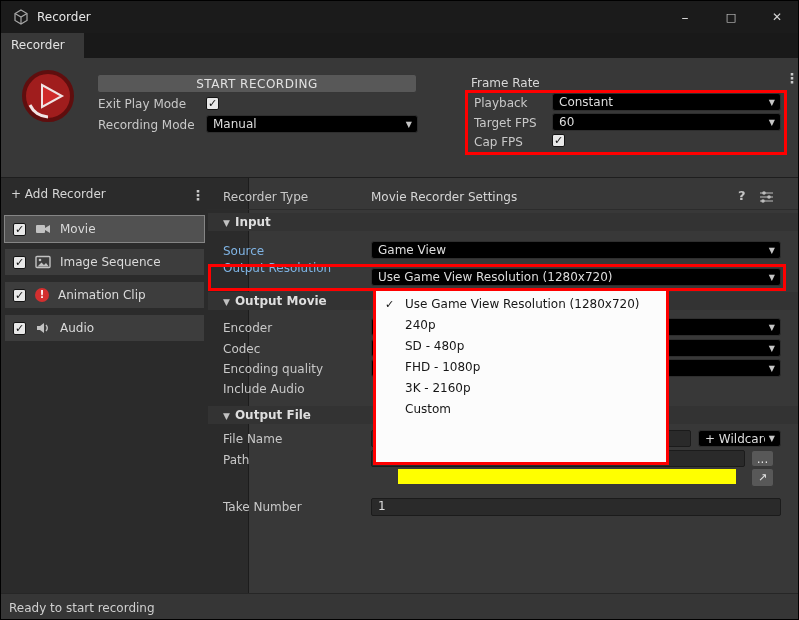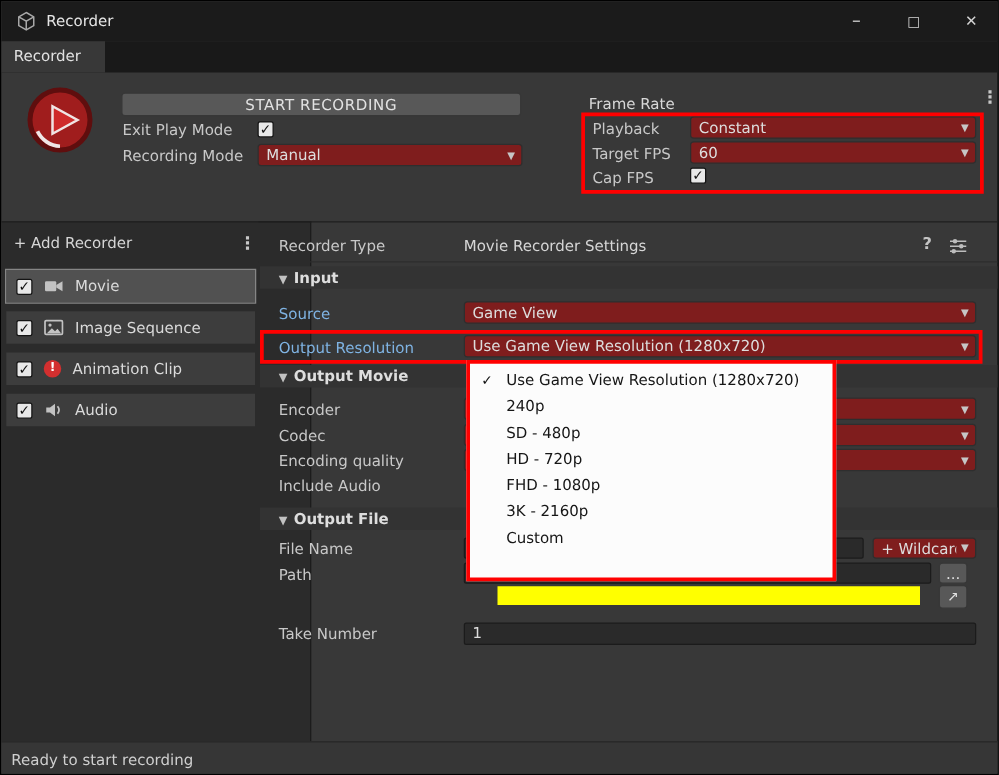--- a/index.html
+++ b/index.html
@@ -15,21 +15,21 @@
   .app-icon { position:absolute; left:12px; top:8px; width:16px; height:16px; }
   .app-title { position:absolute; left:36px; top:9px; font-size:12px; color:#e6e6e6; }
   .win-btn { position:absolute; top:0; width:46px; height:32px; display:flex; align-items:center; justify-content:center; color:#d4d4d4; }
   
   .tabbar { position:absolute; left:0; top:32px; width:799px; height:25px; background:#191919; }
   .tab { position:absolute; left:0; top:0; width:83px; height:25px; background:#383838; color:#e2e2e2; line-height:25px; padding-left:10px; font-size:12px; }
   .kebab { position:absolute; color:#c8c8c8; font-size:14px; font-weight:bold; line-height:14px; }
   
   .lbl { position:absolute; font-size:12px; color:#c8c8c8; white-space:nowrap; }
   .lbl.blue { color:#7fb3e3; }
-  .dd { position:absolute; height:18px; background:#7f1d1d; border:1px solid #2e2e2e; border-radius:3px; display:flex; align-items:center; padding:0 5px 0 6px; }
+  .dd { position:absolute; height:18px; background:#000000; border:1px solid #2e2e2e; border-radius:3px; display:flex; align-items:center; padding:0 5px 0 6px; }
   .ddt { flex:1; font-size:12px; color:#dddddd; white-space:nowrap; overflow:hidden; }
   .dda { color:#c6c6c6; font-size:8px; margin-left:4px; }
   .cb { position:absolute; width:13px; height:13px; background:#e8e8e8; border:1px solid #141414; border-radius:2px; text-align:center; }
   .cb .ck { color:#111; font-size:11px; line-height:12px; font-weight:bold; display:block; }
   .cb.inrow { position:static; flex:0 0 13px; }
   .tfield { position:absolute; height:17px; background:#2a2a2a; border:1px solid #1b1b1b; border-radius:2px; color:#dddddd; font-size:12px; line-height:15px; padding:0 6px; white-space:nowrap; overflow:hidden; }
   .btn { position:absolute; background:#585858; border:1px solid #373737; border-radius:3px; color:#e2e2e2; font-size:12px; display:flex; align-items:center; justify-content:center; }
   .fold { position:absolute; font-weight:bold; color:#dedede; font-size:12px; white-space:nowrap; }
   .fold .tri { font-size:9px; color:#c2c2c2; margin-right:5px; }
   .band { position:absolute; left:207px; width:592px; height:18px; background:#333333; }
@@ -198,21 +198,21 @@
   <div class="band" style="top:212px;"></div>
   <span class="fold" style="left:222px; top:214px;"><span class="tri">▼</span><span>Input</span></span>
 
   <span class="lbl blue" style="left:222px; top:243px;">Source</span>
   <div class="dd" style="left:370px; top:240px; width:410px;">
     <span class="ddt">Game View</span>
     <span class="dda">▼</span>
   </div>
 
   <div class="redbox" style="left:207px; top:263px; width:578px; height:27px;"></div>
-  <span class="lbl blue" style="left:222px; top:270px;">Output Resolution</span>
+  <span class="lbl blue" style="left:222px; top:260px;">Output Resolution</span>
   <div class="dd" style="left:370px; top:267px; width:410px;">
     <span class="ddt">Use Game View Resolution (1280x720)</span>
     <span class="dda">▼</span>
   </div>
 
   <div class="band" style="top:291px;"></div>
   <span class="fold" style="left:222px; top:293px;"><span class="tri">▼</span><span>Output Movie</span></span>
 
   <span class="lbl" style="left:222px; top:320px;">Encoder</span>
   <div class="dd" style="left:370px; top:317px; width:410px;">
@@ -258,21 +258,20 @@
   <span class="lbl" style="left:222px; top:499px;">Take Number</span>
   <div class="tfield" style="left:370px; top:497px; width:410px; height:18px;"><span>1</span></div>
 
   <div class="menu">
     <div class="mitem">
       <span class="mcheck">✓</span>
       <span>Use Game View Resolution (1280x720)</span>
     </div>
     <div class="mitem"><span>240p</span></div>
     <div class="mitem"><span>SD - 480p</span></div>
-    <div class="mitem"><span>HD - 720p</span></div>
     <div class="mitem"><span>FHD - 1080p</span></div>
     <div class="mitem"><span>3K - 2160p</span></div>
     <div class="mitem"><span>Custom</span></div>
   </div>
 
   <div class="statusbar">
     <span>Ready to start recording</span>
   </div>
 
 </div>

